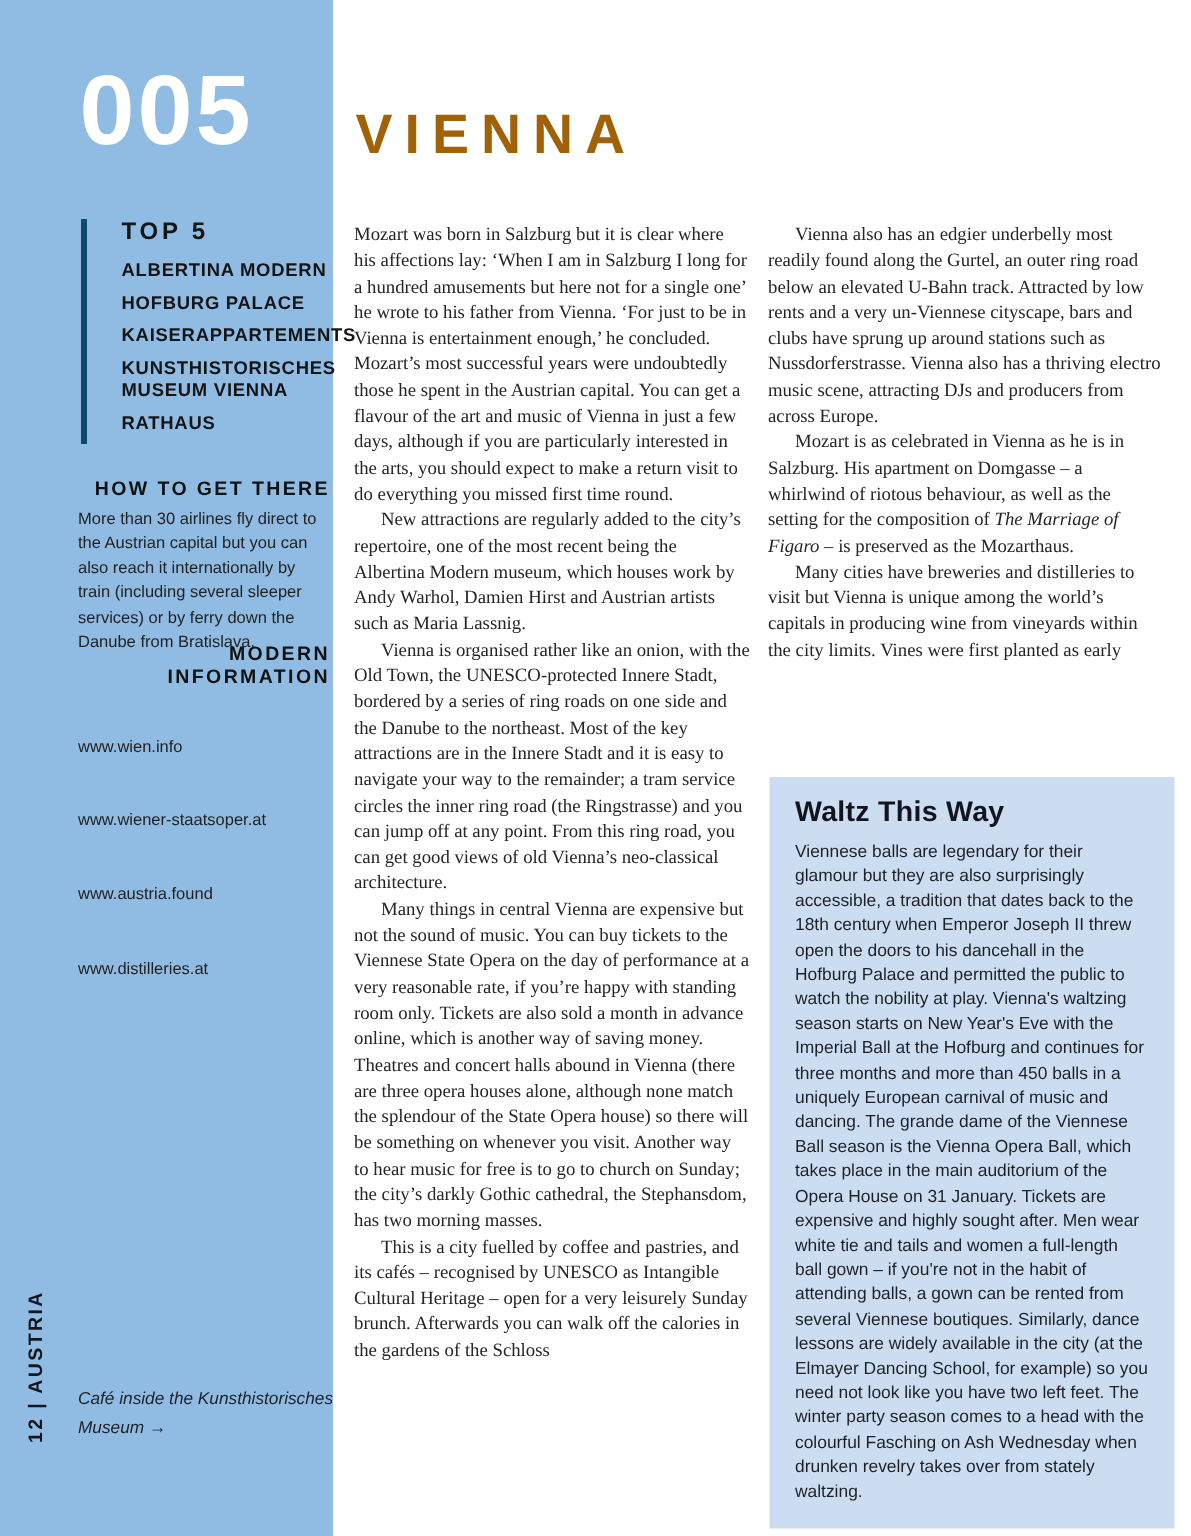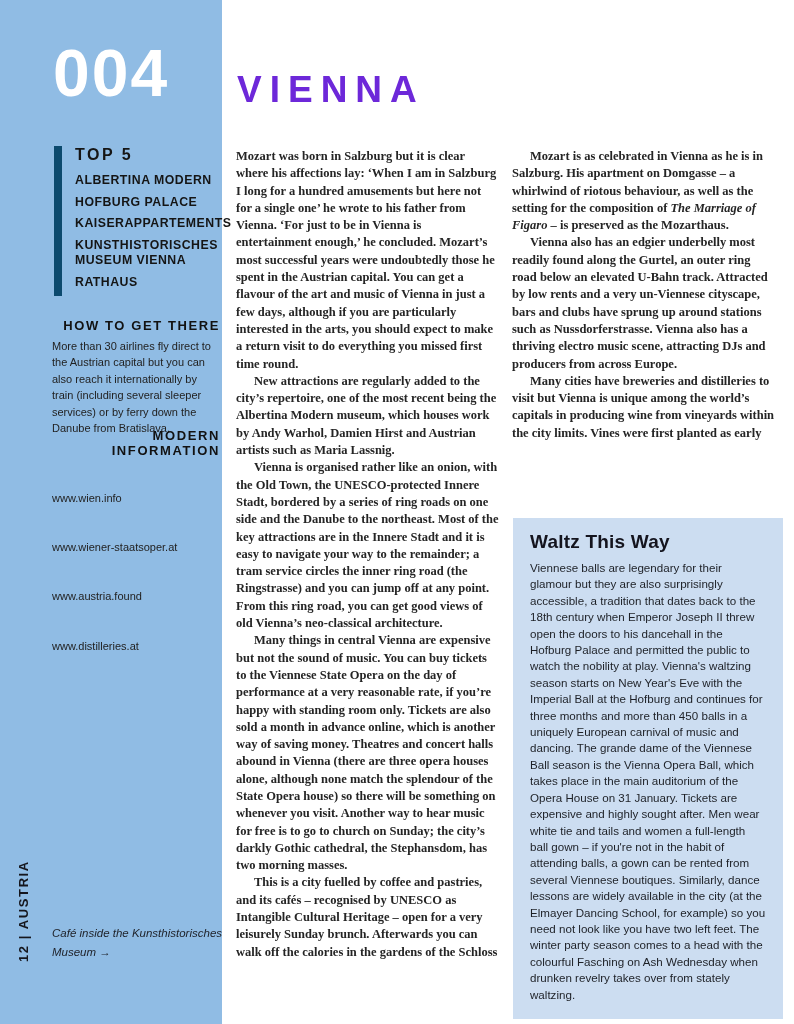--- a/index.html
+++ b/index.html
@@ -4,58 +4,58 @@
 <style>
   html,body{margin:0;padding:0;background:#e8e8e8;}
   .page{
     position:relative;width:794px;height:1024px;background:#ffffff;
     margin:0 auto;overflow:hidden;
     font-family:"Liberation Sans",sans-serif;
   }
   
   .sidebar{position:absolute;left:0;top:0;width:222px;height:1024px;background:var(--blue,#90BCE4);}
   .issue{position:absolute;left:53px;top:40px;font-size:66px;font-weight:700;color:#ffffff;letter-spacing:2px;line-height:1;}
-  .top5{position:absolute;left:54px;top:146px;width:150px;border-left:8px solid #0c4a6e;padding-left:13px;}
+  .top5{position:absolute;left:54px;top:146px;width:150px;border-left:4px solid #0c4a6e;padding-left:23px;}
   .top5 h2{margin:0 0 9px 0;font-size:16px;font-weight:700;letter-spacing:2.5px;color:#151515;}
   .t5i{font-size:12.3px;font-weight:700;letter-spacing:.5px;line-height:15.5px;color:#151515;margin-bottom:6px;}
   .sb-block{position:absolute;left:52px;width:168px;color:#181818;}
   .sb-block h3{margin:0 0 5px 0;font-size:13px;font-weight:700;letter-spacing:1.6px;color:#121212;text-align:right;}
   .sb-body{font-size:11px;line-height:16.4px;color:#222222;}
   .sb-link{font-size:11px;line-height:17.2px;color:#222222;margin-top:32px;}
   .howto{top:318px;}
   .further{top:428px;}
   .caption{position:absolute;left:52px;top:924px;width:175px;font-style:italic;font-size:11.5px;line-height:19px;color:#20242c;}
   .pagenum{
     position:absolute;left:16px;top:862px;height:100px;
     writing-mode:vertical-rl;transform:rotate(180deg);
     font-size:13px;font-weight:700;letter-spacing:1.6px;color:#15161d;white-space:nowrap;
   }
   
-  .title{position:absolute;left:237px;top:70px;margin:0;font-size:37px;font-weight:700;letter-spacing:8px;color:#6d28d9;line-height:1.1;}
-  .col{position:absolute;top:148px;width:264px;font-family:"Liberation Serif",serif;font-size:12.5px;line-height:17.3px;color:#252525;text-align:left;font-weight:bold;}
+  .title{position:absolute;left:237px;top:70px;margin:0;font-size:37px;font-weight:700;letter-spacing:8px;color:#a16207;line-height:1.1;}
+  .col{position:absolute;top:148px;width:264px;font-family:"Liberation Serif",serif;font-size:12.5px;line-height:17.3px;color:#252525;text-align:left;}
   .col1{left:236px;}
   .col2{left:512px;}
   .col p{margin:0;}
   .col p.ind{text-indent:18px;}
   .it{font-style:italic;}
   
   .waltz{
     position:absolute;left:513px;top:518px;width:270px;min-height:440px;
     background:var(--boxblue,#CCDDF1);box-sizing:border-box;padding:13px 17px 16px 17px;
   }
   .waltz h2{margin:0 0 7px 0;font-size:19px;font-weight:700;color:#14141e;letter-spacing:.2px;}
   .waltz .wbody{font-size:11.6px;line-height:16.4px;color:#1d2026;}
 </style>
 </head>
 <body>
 
 <div class="page">
 
   <aside class="sidebar">
-    <div class="issue">004</div>
+    <div class="issue">005</div>
 
     <section class="top5">
       <h2>TOP 5</h2>
       <div class="t5i">ALBERTINA MODERN</div>
       <div class="t5i">HOFBURG PALACE</div>
       <div class="t5i">KAISERAPPARTEMENTS</div>
       <div class="t5i">KUNSTHISTORISCHES MUSEUM VIENNA</div>
       <div class="t5i">RATHAUS</div>
     </section>
 
@@ -81,22 +81,22 @@
 
     <div class="col col1">
       <p>Mozart was born in Salzburg but it is clear where his affections lay: ‘When I am in Salzburg I long for a hundred amusements but here not for a single one’ he wrote to his father from Vienna. ‘For just to be in Vienna is entertainment enough,’ he concluded. Mozart’s most successful years were undoubtedly those he spent in the Austrian capital. You can get a flavour of the art and music of Vienna in just a few days, although if you are particularly interested in the arts, you should expect to make a return visit to do everything you missed first time round.</p>
       <p class="ind">New attractions are regularly added to the city’s repertoire, one of the most recent being the Albertina Modern museum, which houses work by Andy Warhol, Damien Hirst and Austrian artists such as Maria Lassnig.</p>
       <p class="ind">Vienna is organised rather like an onion, with the Old Town, the UNESCO-protected Innere Stadt, bordered by a series of ring roads on one side and the Danube to the northeast. Most of the key attractions are in the Innere Stadt and it is easy to navigate your way to the remainder; a tram service circles the inner ring road (the Ringstrasse) and you can jump off at any point. From this ring road, you can get good views of old Vienna’s neo-classical architecture.</p>
       <p class="ind">Many things in central Vienna are expensive but not the sound of music. You can buy tickets to the Viennese State Opera on the day of performance at a very reasonable rate, if you’re happy with standing room only. Tickets are also sold a month in advance online, which is another way of saving money. Theatres and concert halls abound in Vienna (there are three opera houses alone, although none match the splendour of the State Opera house) so there will be something on whenever you visit. Another way to hear music for free is to go to church on Sunday; the city’s darkly Gothic cathedral, the Stephansdom, has two morning masses.</p>
       <p class="ind">This is a city fuelled by coffee and pastries, and its cafés – recognised by UNESCO as Intangible Cultural Heritage – open for a very leisurely Sunday brunch. Afterwards you can walk off the calories in the gardens of the Schloss</p>
     </div>
 
     <div class="col col2">
+      <p class="ind">Vienna also has an edgier underbelly most readily found along the Gurtel, an outer ring road below an elevated U-Bahn track. Attracted by low rents and a very un-Viennese cityscape, bars and clubs have sprung up around stations such as Nussdorferstrasse. Vienna also has a thriving electro music scene, attracting DJs and producers from across Europe.</p>
       <p class="ind"><span>Mozart is as celebrated in Vienna as he is in Salzburg. His apartment on Domgasse – a whirlwind of riotous behaviour, as well as the setting for the composition of </span><span class="it">The Marriage of Figaro</span><span> – is preserved as the Mozarthaus.</span></p>
-      <p class="ind">Vienna also has an edgier underbelly most readily found along the Gurtel, an outer ring road below an elevated U-Bahn track. Attracted by low rents and a very un-Viennese cityscape, bars and clubs have sprung up around stations such as Nussdorferstrasse. Vienna also has a thriving electro music scene, attracting DJs and producers from across Europe.</p>
       <p class="ind">Many cities have breweries and distilleries to visit but Vienna is unique among the world’s capitals in producing wine from vineyards within the city limits. Vines were first planted as early</p>
     </div>
 
     <aside class="waltz">
       <h2>Waltz This Way</h2>
       <div class="wbody">Viennese balls are legendary for their glamour but they are also surprisingly accessible, a tradition that dates back to the 18th century when Emperor Joseph II threw open the doors to his dancehall in the Hofburg Palace and permitted the public to watch the nobility at play. Vienna's waltzing season starts on New Year's Eve with the Imperial Ball at the Hofburg and continues for three months and more than 450 balls in a uniquely European carnival of music and dancing. The grande dame of the Viennese Ball season is the Vienna Opera Ball, which takes place in the main auditorium of the Opera House on 31 January. Tickets are expensive and highly sought after. Men wear white tie and tails and women a full-length ball gown – if you're not in the habit of attending balls, a gown can be rented from several Viennese boutiques. Similarly, dance lessons are widely available in the city (at the Elmayer Dancing School, for example) so you need not look like you have two left feet. The winter party season comes to a head with the colourful Fasching on Ash Wednesday when drunken revelry takes over from stately waltzing.</div>
     </aside>
   </main>
 
 </div>

